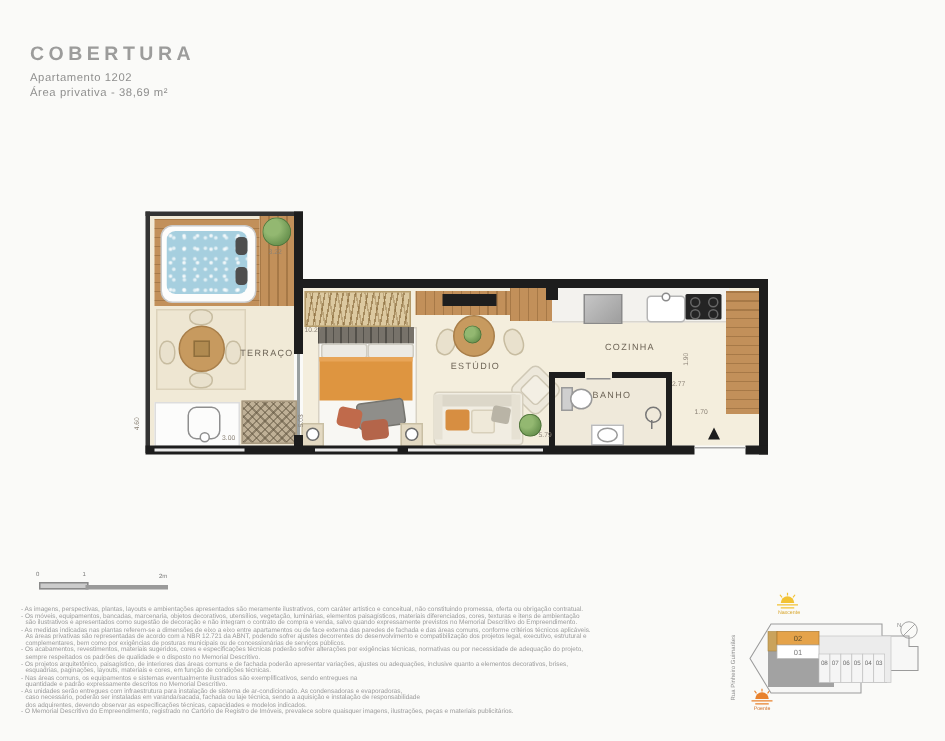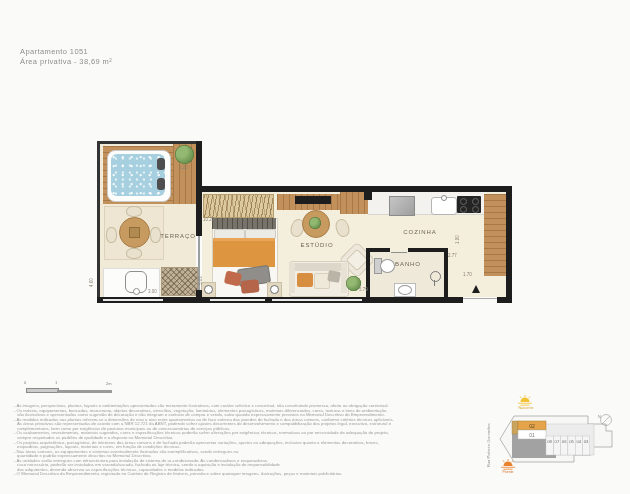--- a/index.html
+++ b/index.html
@@ -24,21 +24,22 @@
   .disc-line{font-size:4.3px;line-height:4.56px;color:#9b9b9b;white-space:nowrap;}
   .scale-label{font-size:4px;color:#7c7c7c;}
   .tiny-sun-label{font-size:3.5px;white-space:nowrap;}
   .street{font-size:4px;color:#8f8f8f;white-space:nowrap;}
 </style>
 </head>
 <body>
 
 <div class="page">
 
-  <div class="abs sub" style="left:20px;top:47px;">Apartamento 1051</div>
+  <div class="abs title" style="left:20px;top:28px;">COBERTURA</div>
+  <div class="abs sub" style="left:20px;top:47px;">Apartamento 1202</div>
   <div class="abs sub" style="left:20px;top:57px;">Área privativa - 38,69 m²</div>
 
   <div class="abs" style="left:100px;top:144px;width:96px;height:153px;background:#f1ead7;"></div>
   <div class="abs floor" style="left:202px;top:192px;width:304px;height:105px;"></div>
   <div class="abs" style="left:370px;top:252px;width:74px;height:45px;background:#efe9da;"></div>
 
   <div class="abs wood-h" style="left:103px;top:146px;width:70px;height:58px;"></div>
   <div class="abs" style="left:107px;top:150px;width:62px;height:50px;background:#fdfdfc;border:1px solid #c9c9c9;border-radius:8px;"></div>
   <div class="abs water" style="left:111px;top:154px;width:54px;height:42px;"></div>
   <div class="abs" style="left:157px;top:158px;width:8px;height:12px;background:#4e4e4e;border-radius:3px;"></div>

